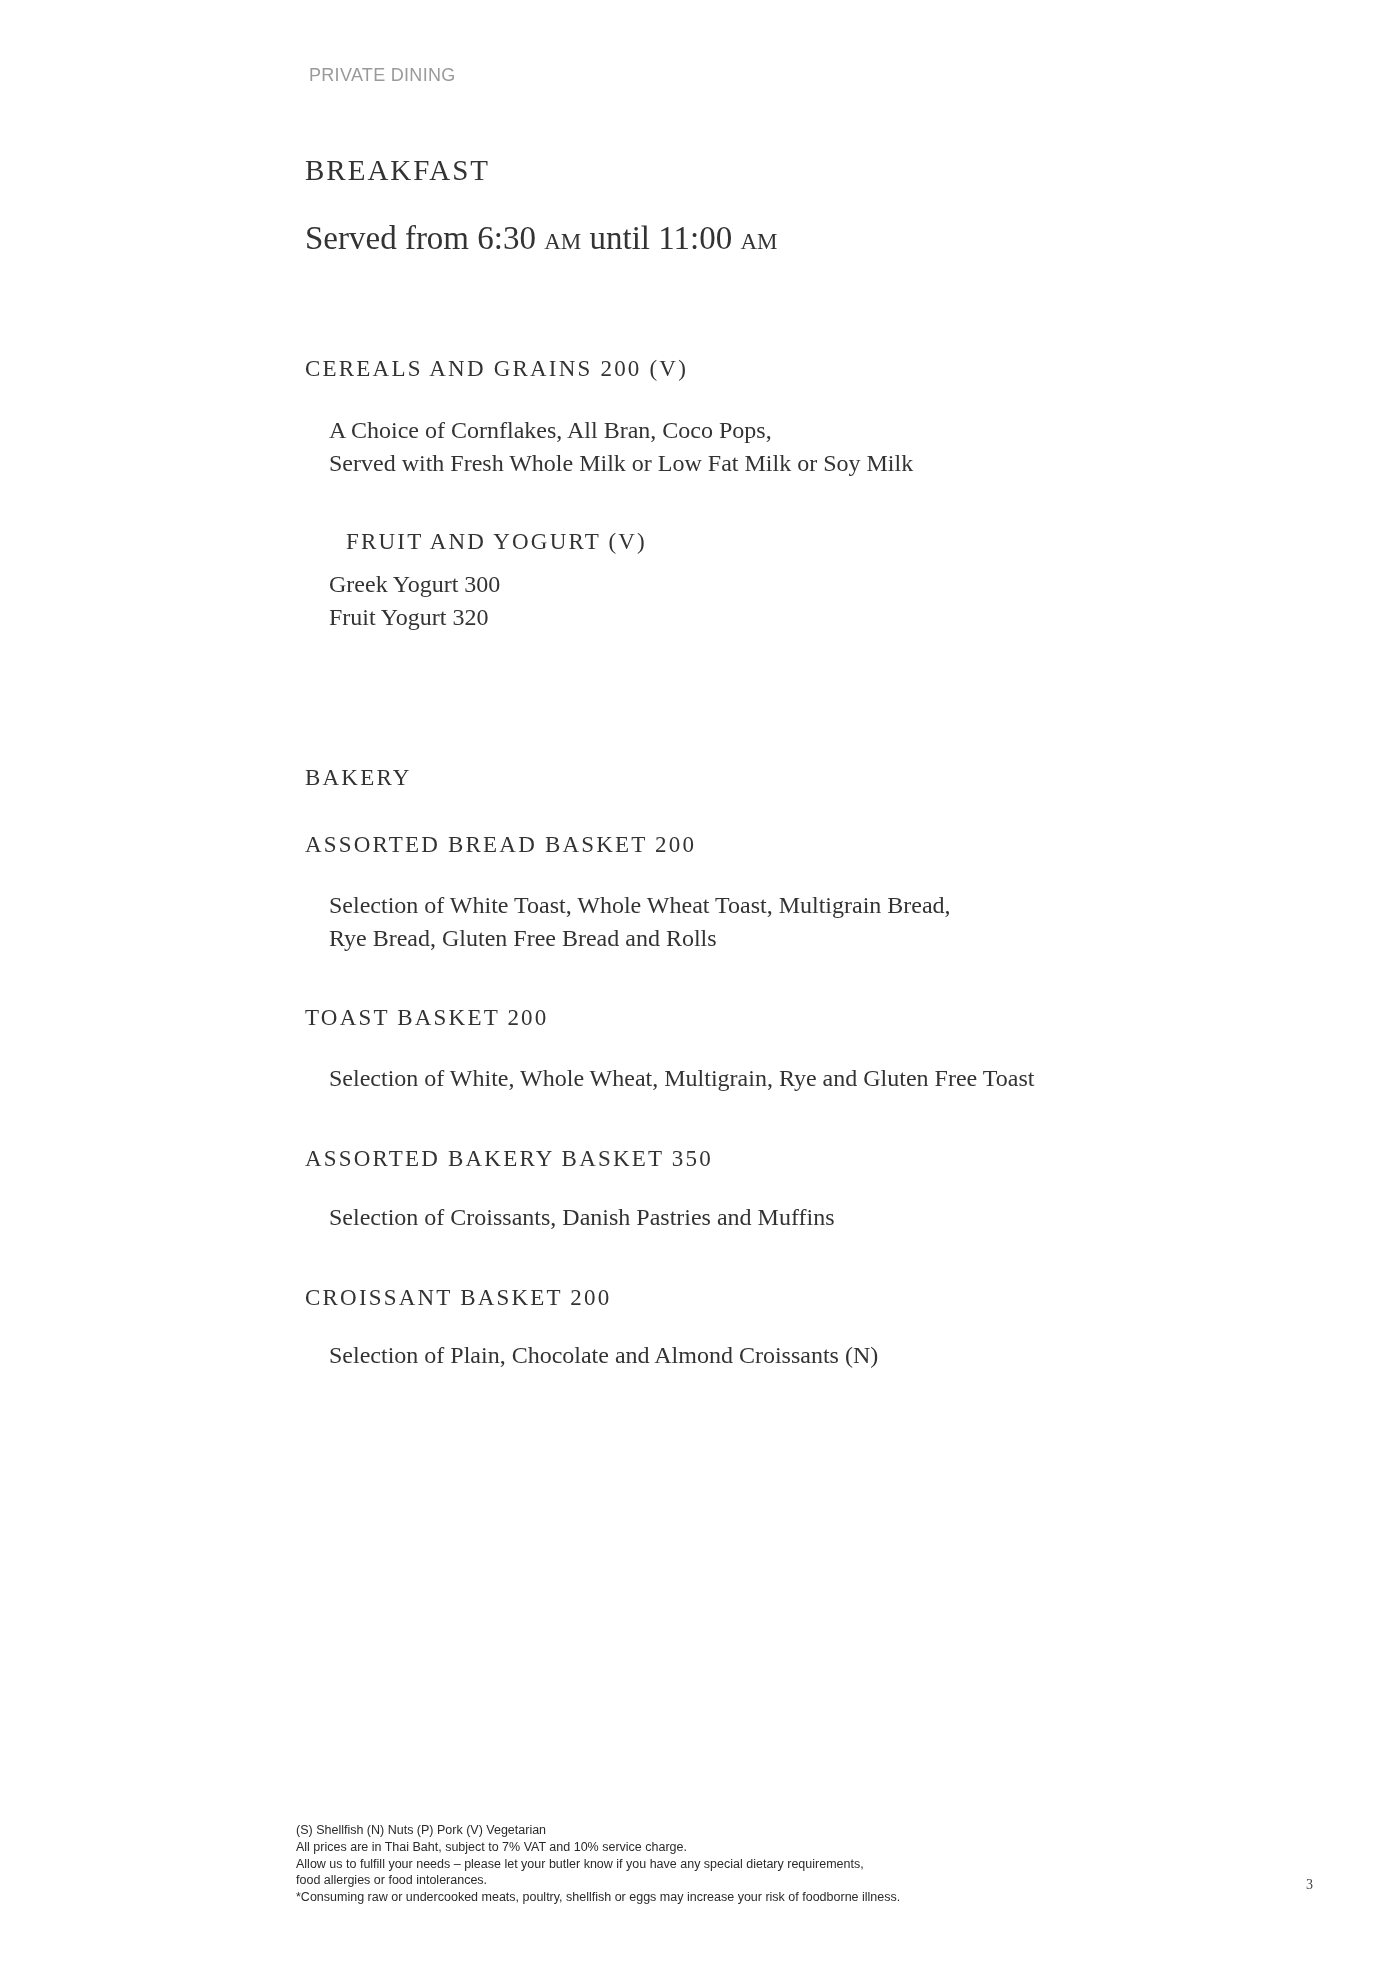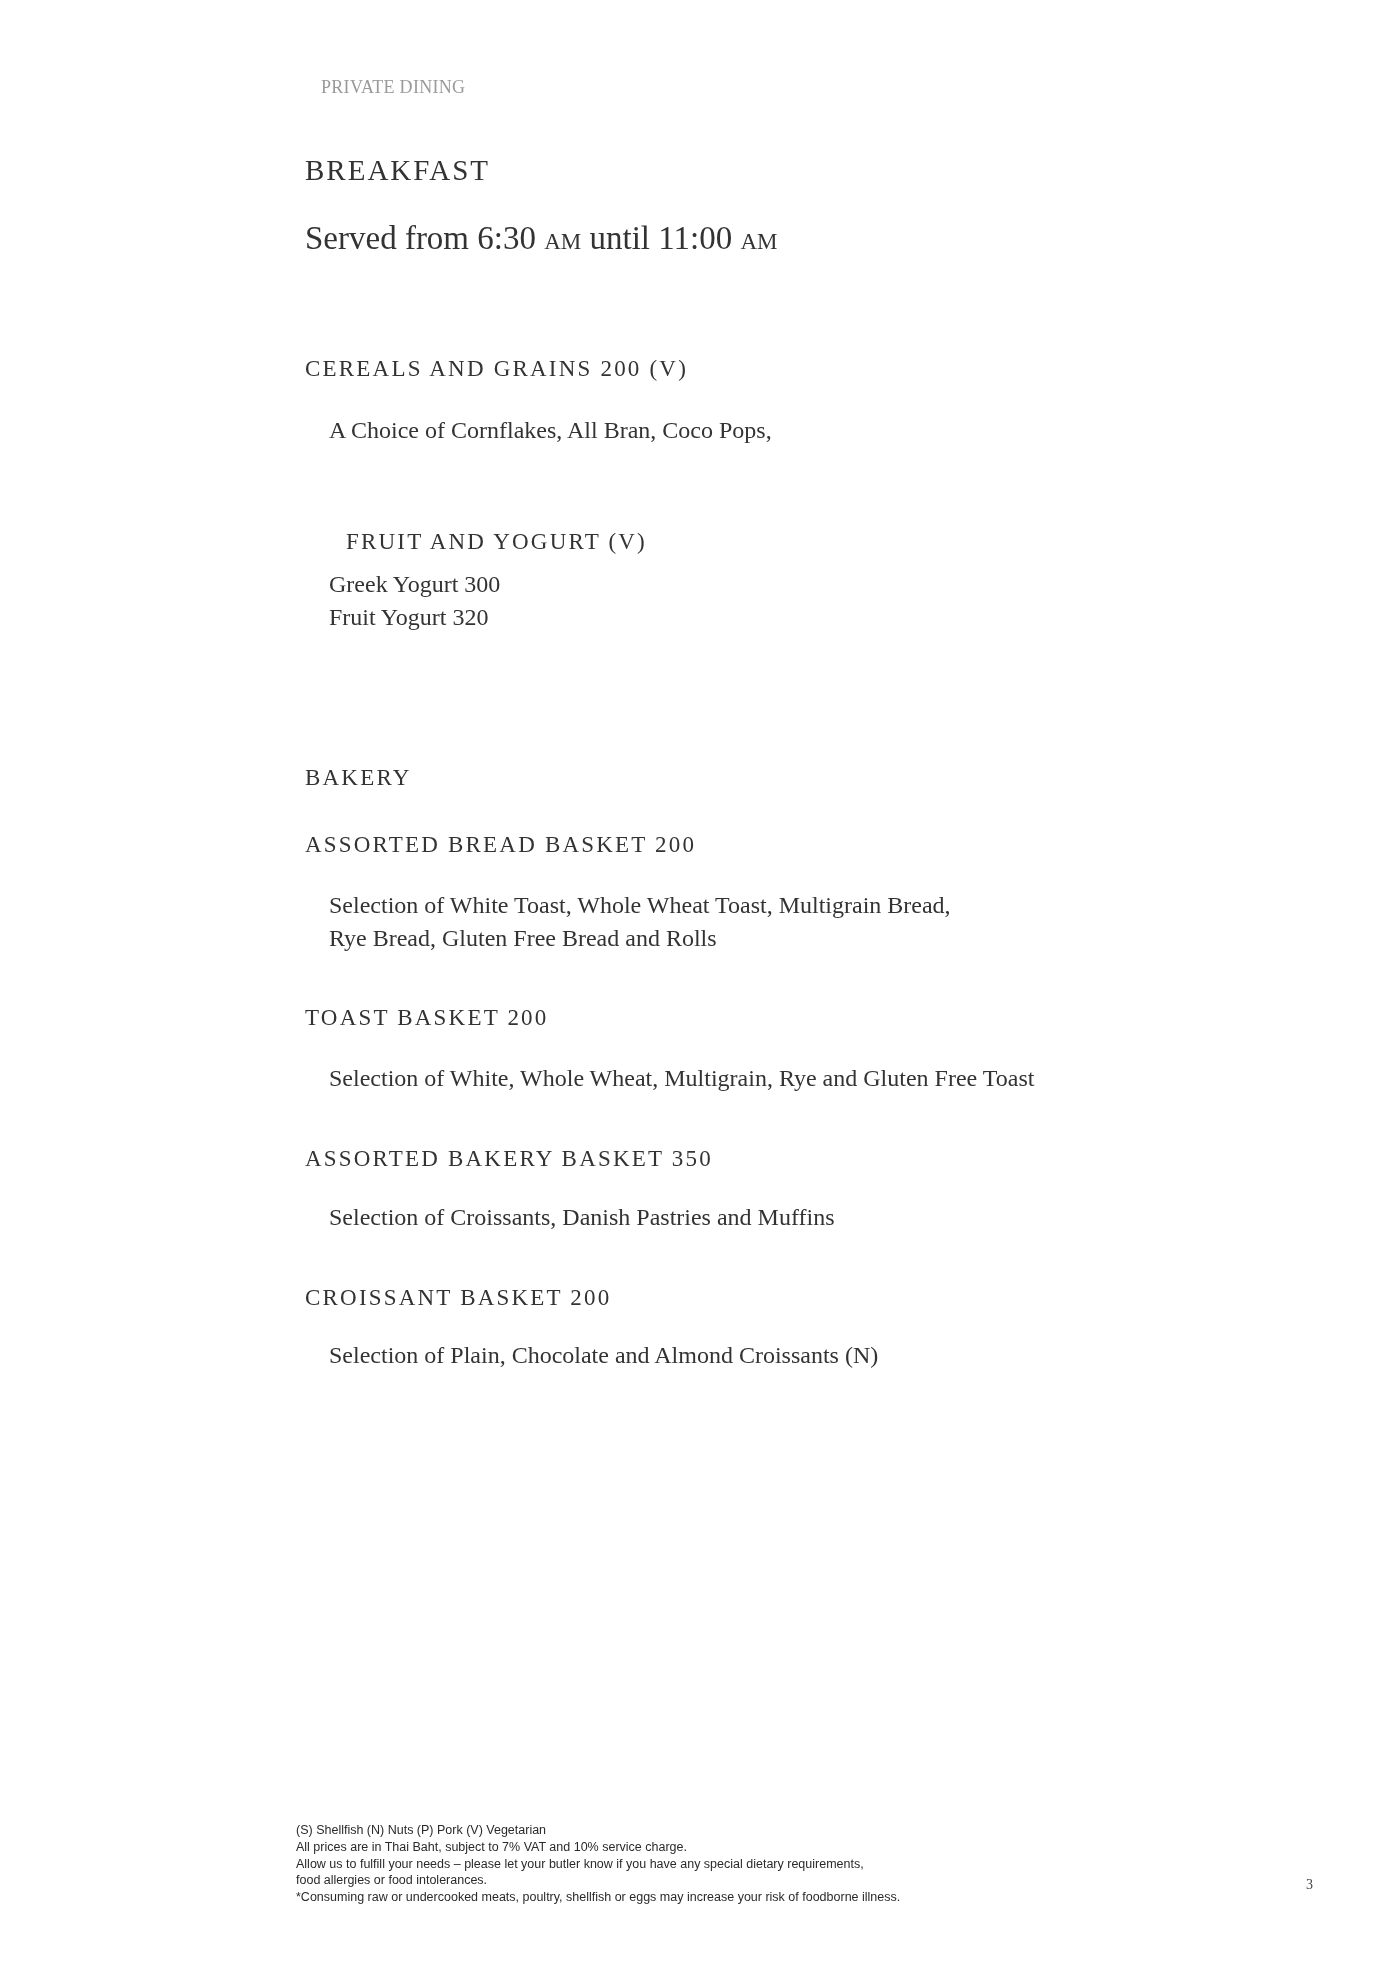--- a/index.html
+++ b/index.html
@@ -11,26 +11,26 @@
       width: 1385px;
       height: 1968px;
       position: relative;
       overflow: hidden;
       color: #333333;
     }
     .page-header {
       position: absolute;
       left: 305px;
       top: 60px;
-      font-family: Liberation Serif, serif;
+      font-family: Liberation Sans, sans-serif;
       font-size: 18px;
       color: #9a9a9a;
       letter-spacing: 0.3px;
       line-height: 22px;
-      margin: 16px;
+      margin: 4px;
     }
     .serif {
       font-family: "Liberation Serif", serif;
     }
     .abs {
       position: absolute;
       left: 305px;
       margin: 0;
       white-space: nowrap;
     }
@@ -99,20 +99,21 @@
 
 <div class="page-header">PRIVATE DINING</div>
 
 <h1 class="abs serif title" style="top:150px;">BREAKFAST</h1>
 
 <h2 class="abs serif subtitle" style="top:218px;"><span>Served from 6:30 </span><span class="smallcaps">AM</span><span> until 11:00 </span><span class="smallcaps">AM</span></h2>
 
 <h3 class="abs serif section-heading" style="top:355px;">CEREALS AND GRAINS  200 (V)</h3>
 <div class="abs serif body-line lines" style="top:414px;">
   <span>A Choice of Cornflakes, All Bran, Coco Pops,</span>
+  <span>Served with Fresh Whole Milk or Low Fat Milk or Soy Milk</span>
 </div>
 
 <h3 class="abs serif section-heading" style="top:528px;margin-left:41px;">FRUIT AND YOGURT (V)</h3>
 <div class="abs serif body-line lines" style="top:568px;">
   <span>Greek Yogurt  300</span>
   <span>Fruit Yogurt  320</span>
 </div>
 
 <h3 class="abs serif section-heading" style="top:764px;">BAKERY</h3>
 

